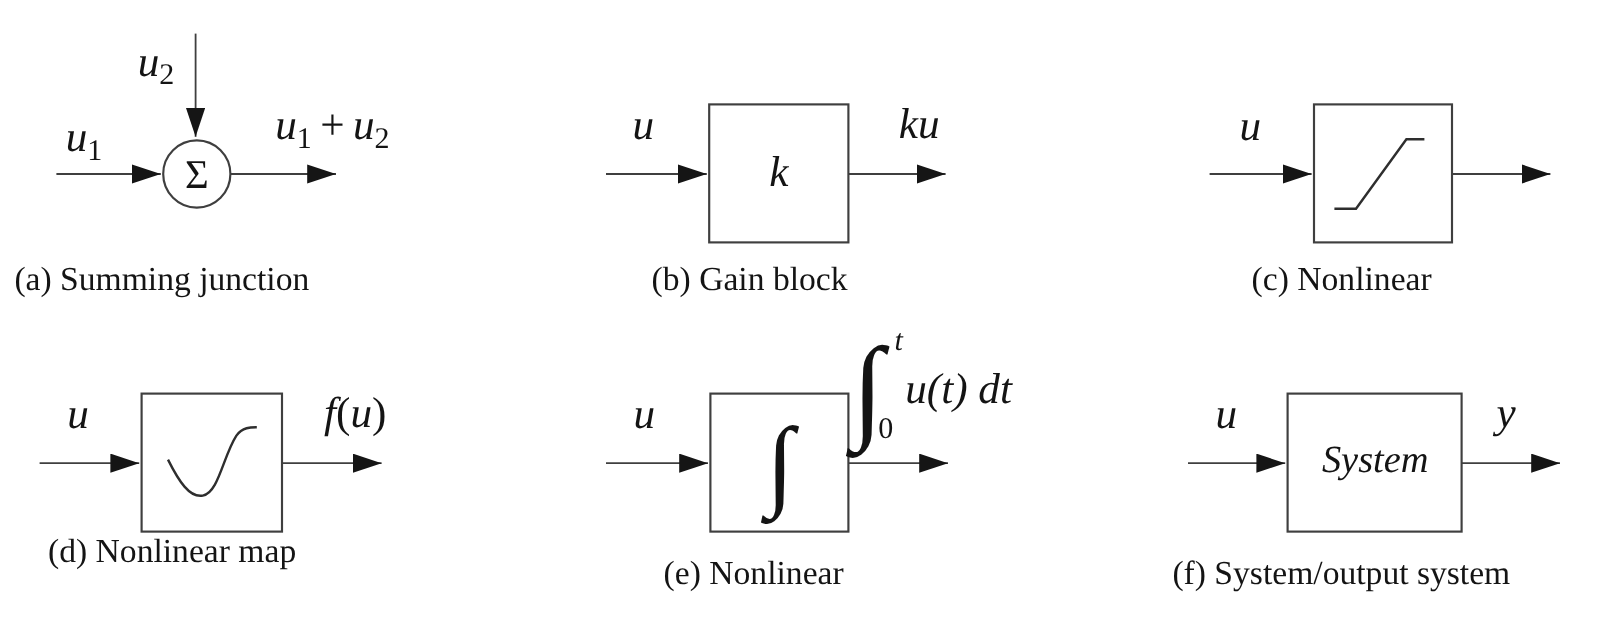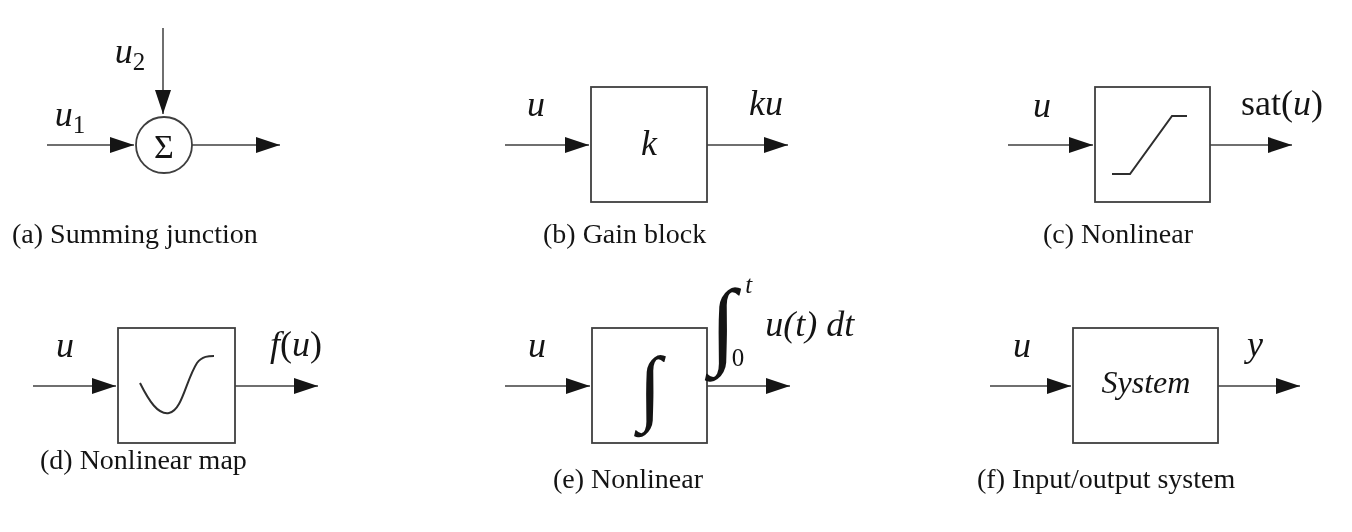--- a/index.html
+++ b/index.html
@@ -57,21 +57,21 @@
   .int-wrap { position: relative; display: inline-block; }
   .int-big { font-size: 96px; line-height: 96px; font-style: italic; display: inline-block; }
   .int-sup {
     position: absolute; top: -4px; right: -16px;
     font-size: 25px; font-style: italic; line-height: 1;
   }
   .int-sub {
     position: absolute; bottom: 2px; right: -8px;
     font-size: 25px; line-height: 1;
   }
-  .integrand { font-size: 36px; font-style: italic; margin-left: 29px; }
+  .integrand { font-size: 36px; font-style: italic; margin-left: 18px; }
 </style>
 </head>
 <body>
 
 <div class="stage">
 
   <svg class="canvas" width="1352" height="532" viewBox="0 0 1352 532">
     <defs>
       <marker id="arr" markerWidth="26" markerHeight="18" refX="24" refY="8" orient="auto" markerUnits="userSpaceOnUse">
         <path class="arrowhead" d="M0,0 L24,8 L0,16 Z"></path>
@@ -108,31 +108,31 @@
 
   <div class="lab" style="left:130px; top:51px">
     <span class="it">u</span><sub>2</sub>
   </div>
   <div class="lab" style="left:70px; top:114px">
     <span class="it">u</span><sub>1</sub>
   </div>
   <div class="lab node-label" style="left:164px; top:147px">
     <span>Σ</span>
   </div>
+  <div class="lab" style="left:277px; top:104px">
+    <span class="it">u</span><sub>1</sub><span class="plus">+</span><span class="it">u</span><sub>2</sub>
+  </div>
   <div class="caption" style="left:12px; top:217px">(a) Summing junction</div>
 
   <div class="lab it" style="left:536px; top:104px">u</div>
   <div class="lab it block-label-italic" style="left:649px; top:143px">k</div>
   <div class="lab it" style="left:766px; top:103px">ku</div>
   <div class="caption" style="left:543px; top:217px">(b) Gain block</div>
 
   <div class="lab it" style="left:1042px; top:105px">u</div>
-  <div class="lab" style="left:1282px; top:103px">
-    <span>sat</span><span>(</span><span class="it">u</span><span>)</span>
-  </div>
   <div class="caption" style="left:1043px; top:217px">(c) Nonlinear</div>
 
   <div class="lab it" style="left:65px; top:345px">u</div>
   <div class="lab" style="left:296px; top:344px">
     <span class="it">f</span><span>(</span><span class="it">u</span><span>)</span>
   </div>
   <div class="caption" style="left:40px; top:443px">(d) Nonlinear map</div>
 
   <div class="lab it" style="left:537px; top:345px">u</div>
   <div class="lab int-block" style="left:650px; top:385px">∫</div>
@@ -142,15 +142,15 @@
       <span class="int-sup">t</span>
       <span class="int-sub">0</span>
     </span>
     <span class="integrand">u(t) dt</span>
   </div>
   <div class="caption" style="left:553px; top:462px">(e) Nonlinear</div>
 
   <div class="lab it" style="left:1022px; top:345px">u</div>
   <div class="lab system-label" style="left:1146px; top:382px">System</div>
   <div class="lab it" style="left:1255px; top:344px">y</div>
-  <div class="caption" style="left:977px; top:462px">(f) Input/output system</div>
+  <div class="caption" style="left:977px; top:462px">(f) System/output system</div>
 
 </div>
 
 </body></html>

